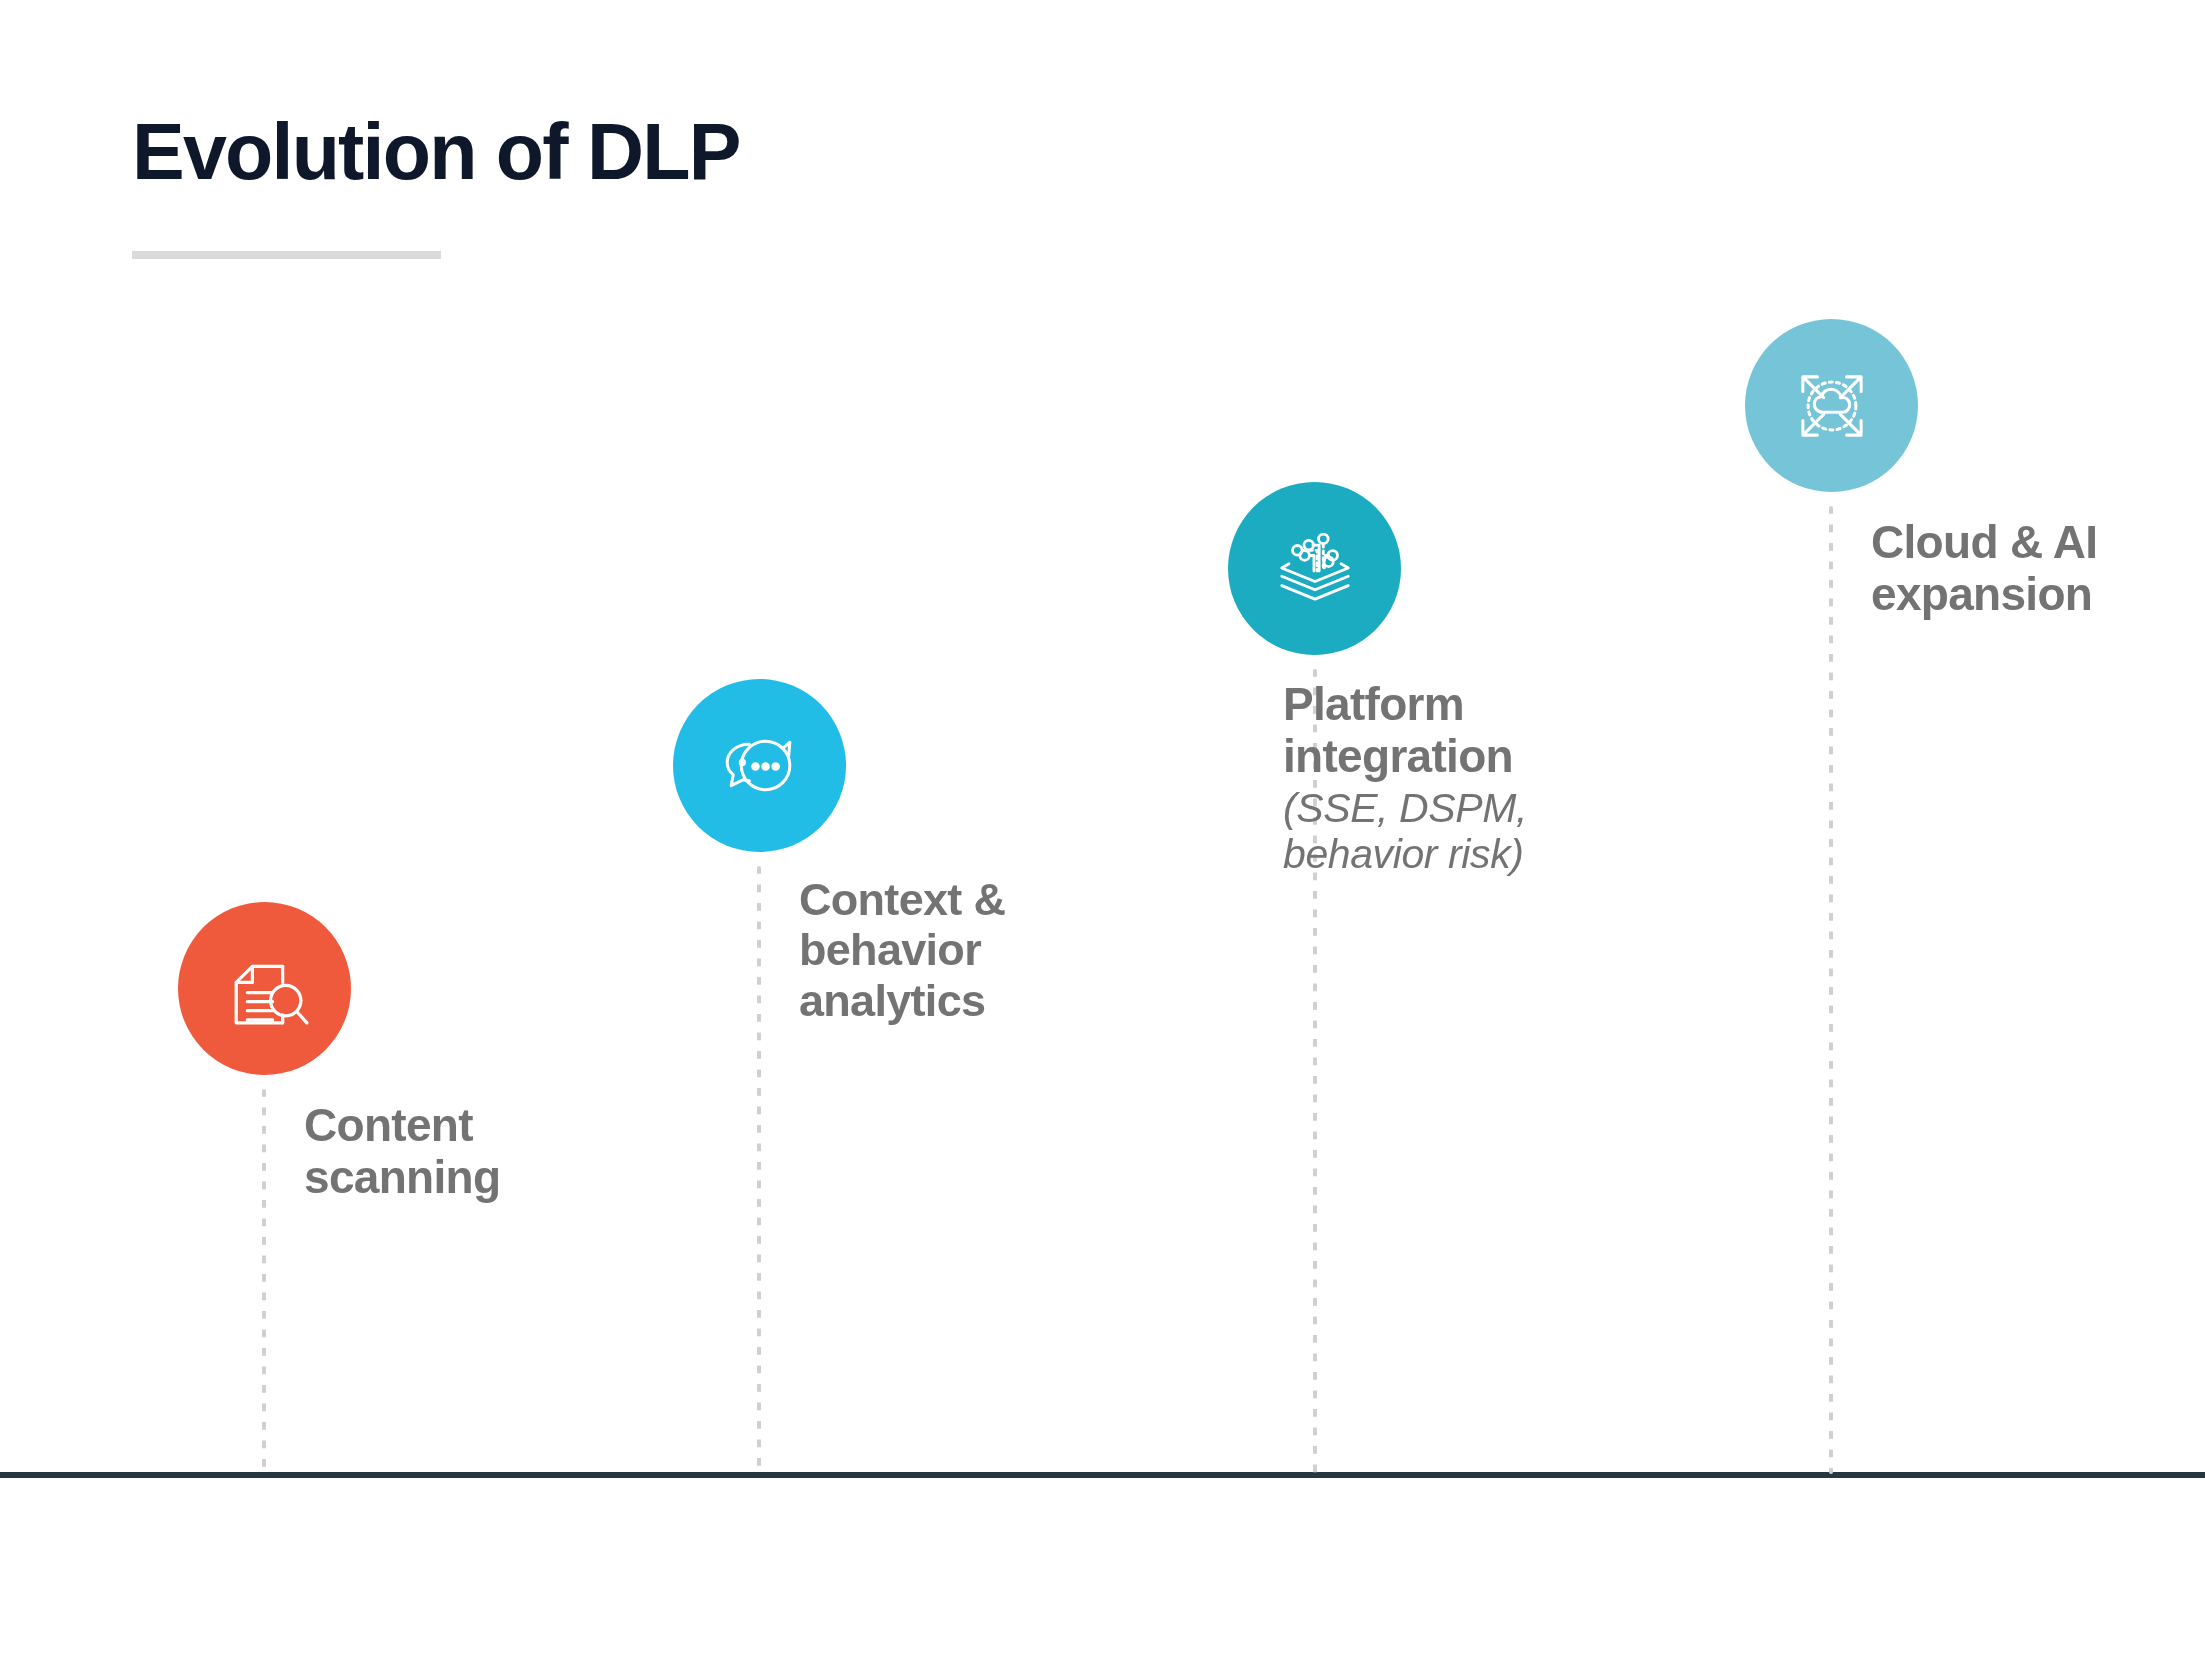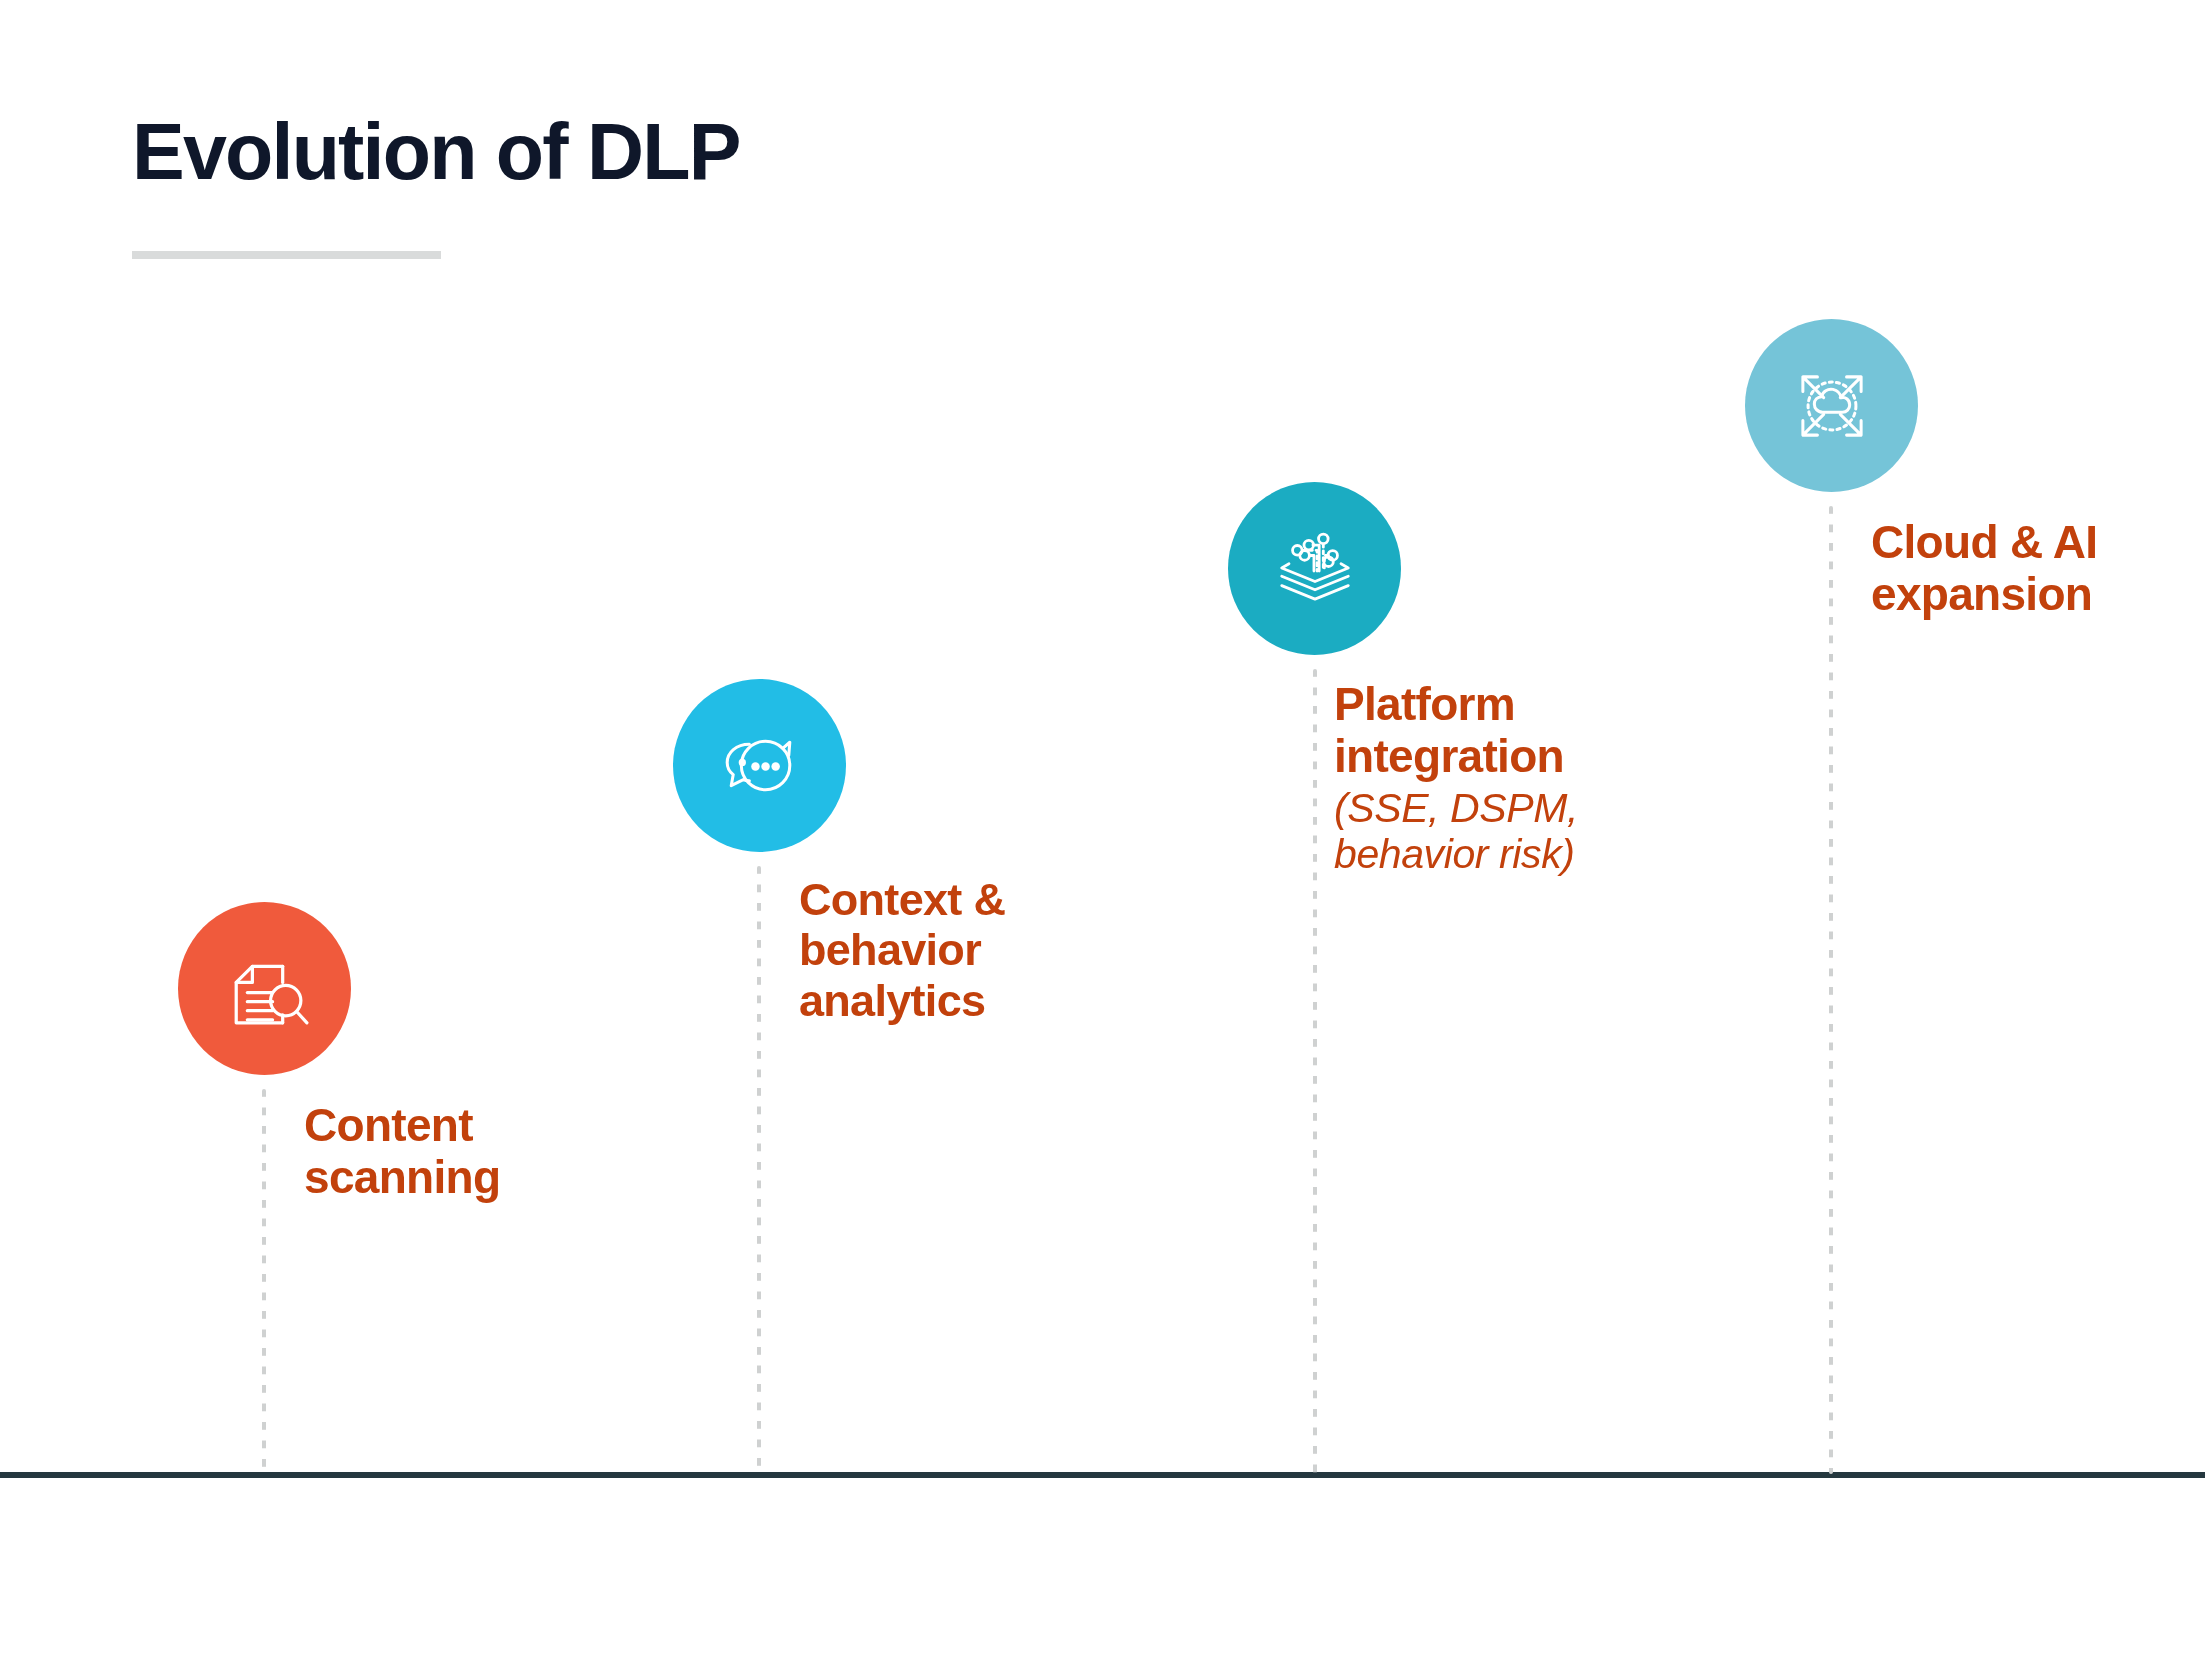--- a/index.html
+++ b/index.html
@@ -71,21 +71,21 @@
     border-radius: 50%;
     display: flex;
     align-items: center;
     justify-content: center;
   }
   .icon-circle svg {
     display: block;
   }
   .milestone-label {
     position: absolute;
-    color: #c2410c;
+    color: #737373;
     font-weight: 700;
     line-height: 1.12;
     letter-spacing: -0.7px;
   }
   .milestone-label .label-main {
     display: block;
   }
   .milestone-label .label-sub {
     display: block;
     font-weight: 400;
@@ -169,21 +169,21 @@
         <path d="M58 26 V52" stroke-dasharray="3 3.5"></path>
         <path d="M38 32 H52 V52" stroke-dasharray="3 3.5"></path>
         <path d="M63 37 H59 V52" stroke-dasharray="3 3.5"></path>
         <path d="M25 45 L18 49 L50 62 L82 49 L75 45"></path>
         <path d="M18 57 L50 70 L82 57"></path>
         <path d="M18 66 L50 79 L82 66"></path>
       </svg>
     </span>
   </div>
 
-  <div class="milestone-label" style="left:1334px; top:679px; width:309px; font-size:46px;">
+  <div class="milestone-label" style="left:1283px; top:679px; width:309px; font-size:46px;">
     <span class="label-main">Platform integration</span>
     <span class="label-sub" style="font-size:41px; margin-top:4.4px;">(SSE, DSPM, behavior risk)</span>
   </div>
 </div>
 
 <div class="milestone">
 
   <div class="connector-line" style="left:1829px; top:506px; height:968px;"></div>
 
   <div class="icon-circle" style="left:1745px; top:319px; width:173px; height:173px; background:#75C4D8;">

